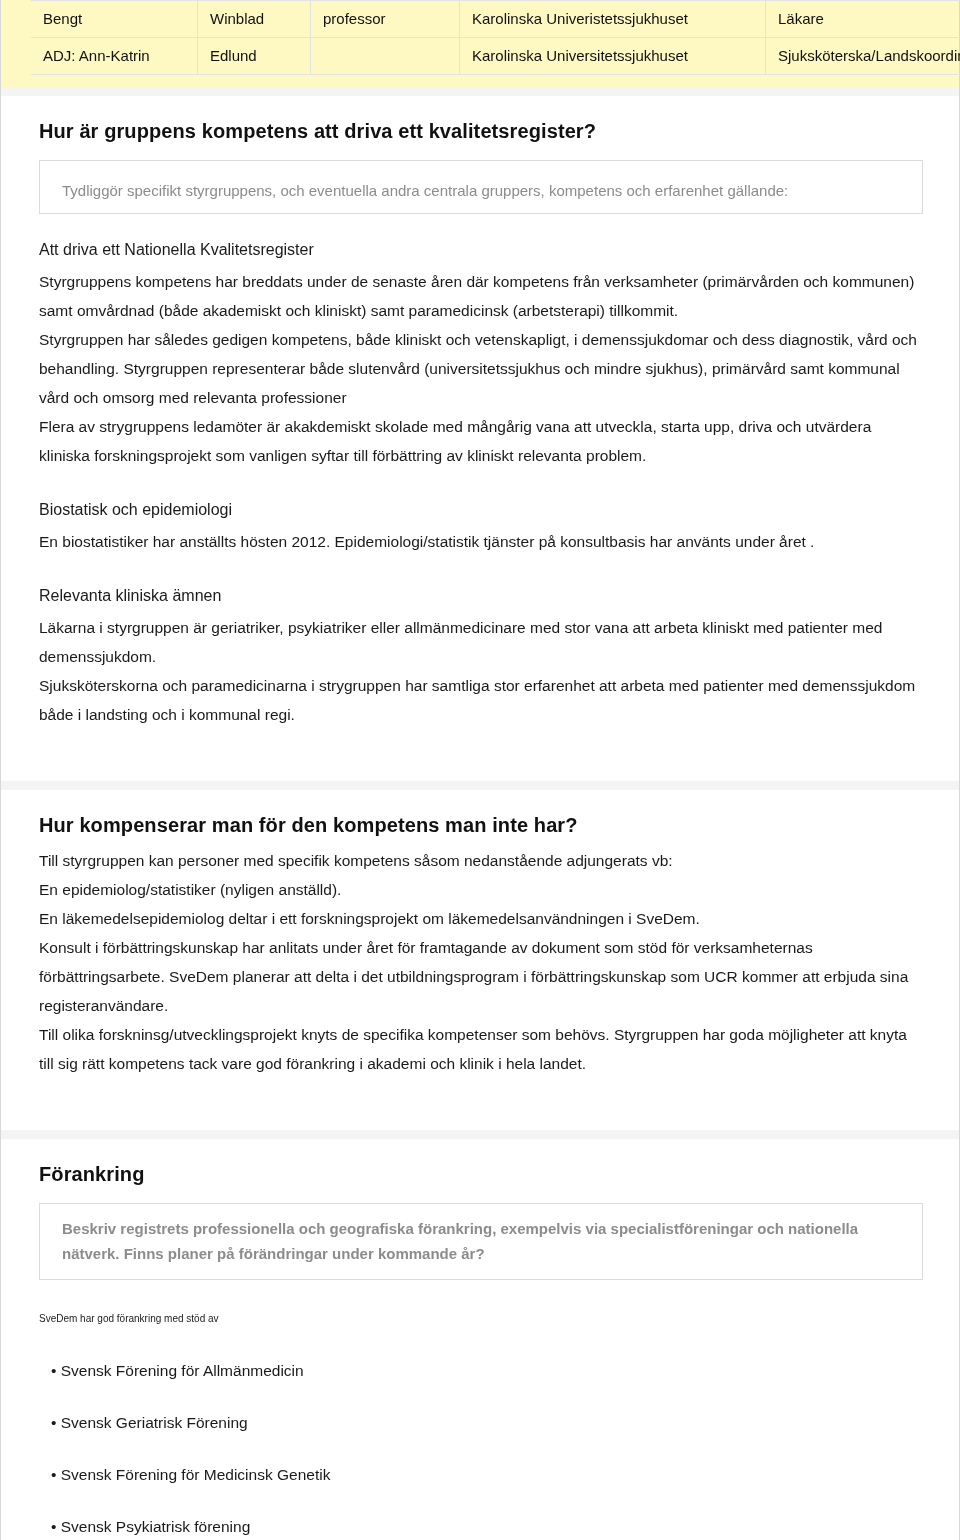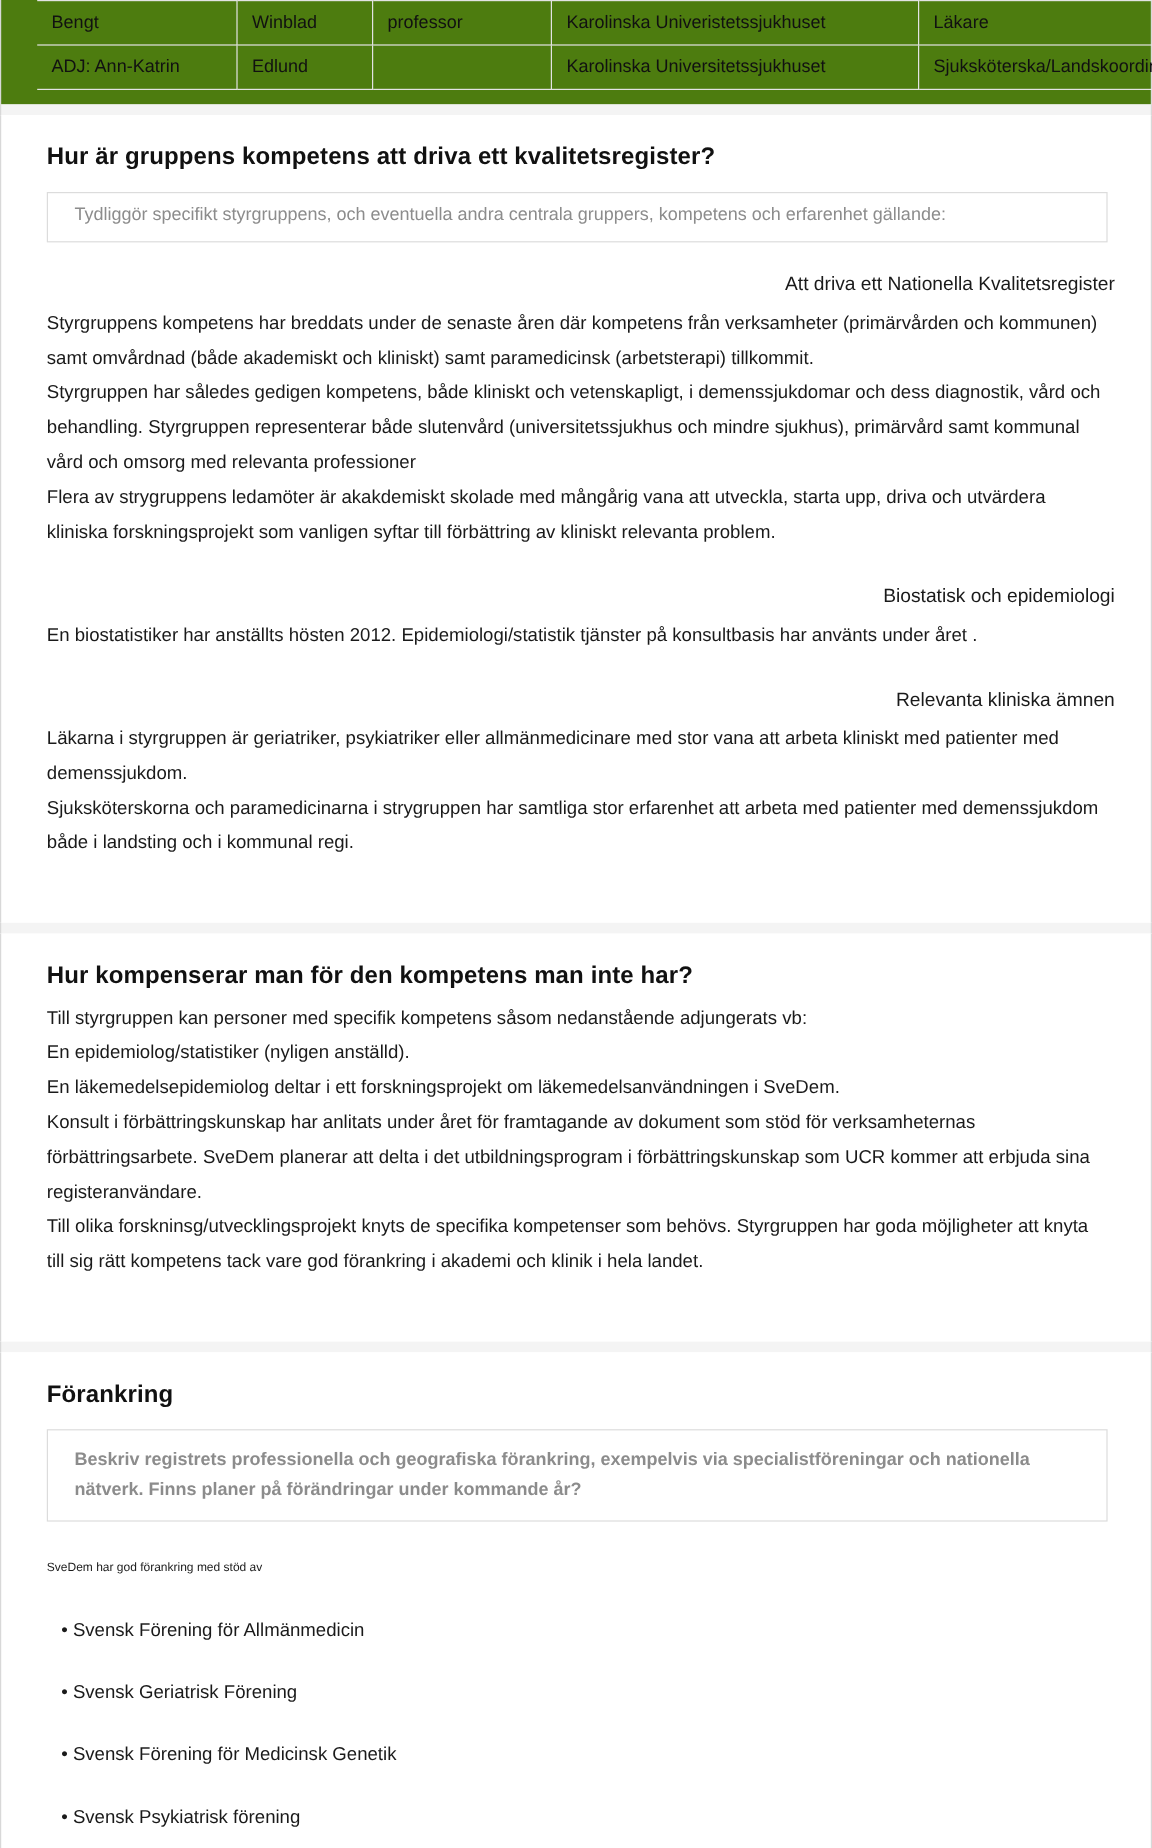--- a/index.html
+++ b/index.html
@@ -20,21 +20,21 @@
     width: 960px;
     box-sizing: border-box;
     background: #ffffff;
   }
 
   
   .members-block {
     box-sizing: border-box;
     border-left: 1px solid #d8d8d8;
     border-right: 1px solid #d8d8d8;
-    background: #4d7c0f;
+    background: #fef9c3;
     padding: 0 0 12px 0;
   }
   table.members {
     border-collapse: collapse;
     width: 920px;
     margin-left: 30px;
     table-layout: fixed;
     font-size: 15px;
   }
   table.members td {
@@ -83,33 +83,32 @@
     letter-spacing: 0.1px;
   }
 
   .hint-box {
     box-sizing: border-box;
     border: 1px solid #dcdcdc;
     background: #ffffff;
     color: #8c8c8c;
     font-size: 15px;
     line-height: 25px;
-    padding: 5px 18px 10px 22px;
+    padding: 17px 18px 10px 22px;
     margin: 0 0 24px 0;
     width: 884px;
   }
   .hint-box.tall { padding: 12px 8px 13px 22px; font-weight: bold; }
 
   h3.sub {
     font-size: 16px;
     font-weight: 400;
     color: #1a1a1a;
     margin: 0 0 6px 0;
     line-height: 23px;
-    text-align: right;
   }
   h3.sub.spaced { margin-top: 28px; }
 
   p.body {
     font-size: 15.5px;
     line-height: 29px;
     color: #1a1a1a;
     margin: 0 0 0 0;
     max-width: 880px;
   }

